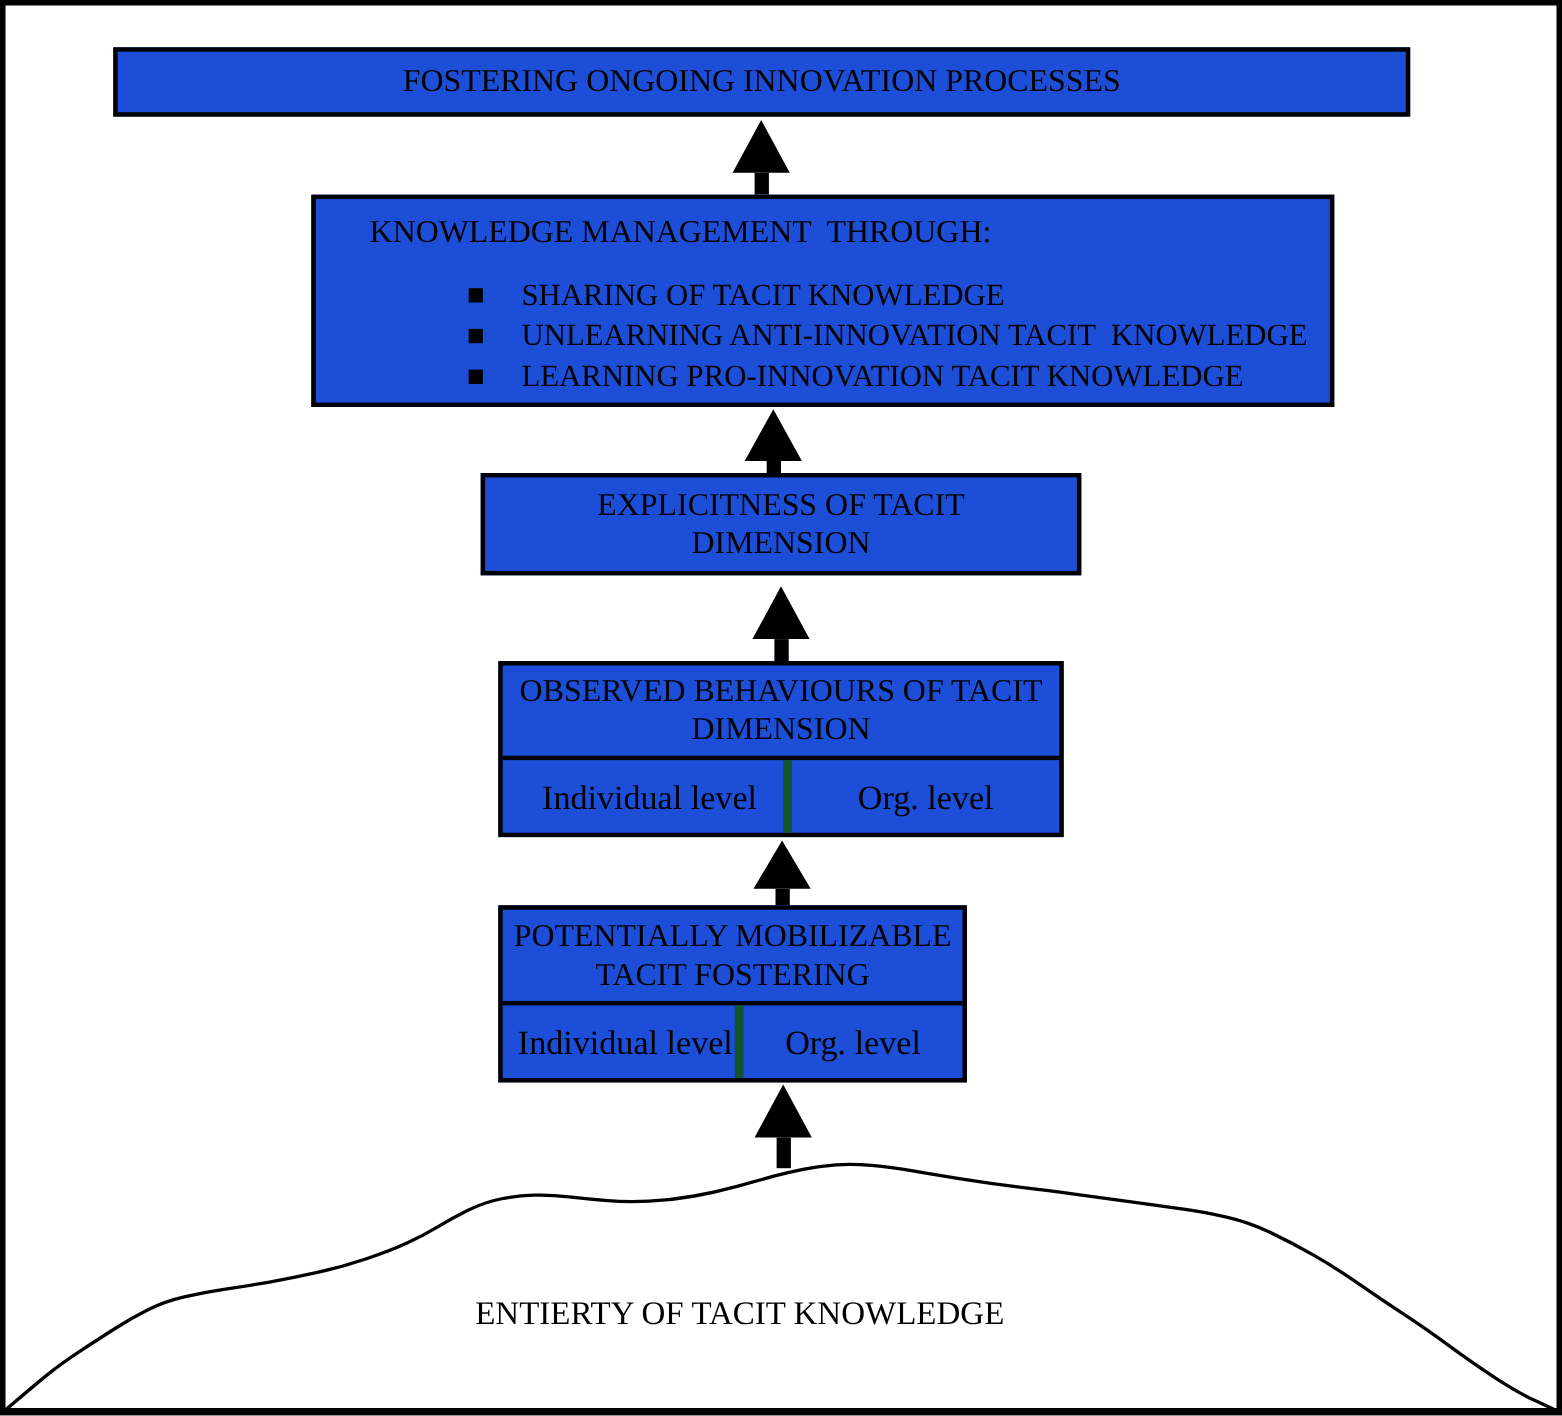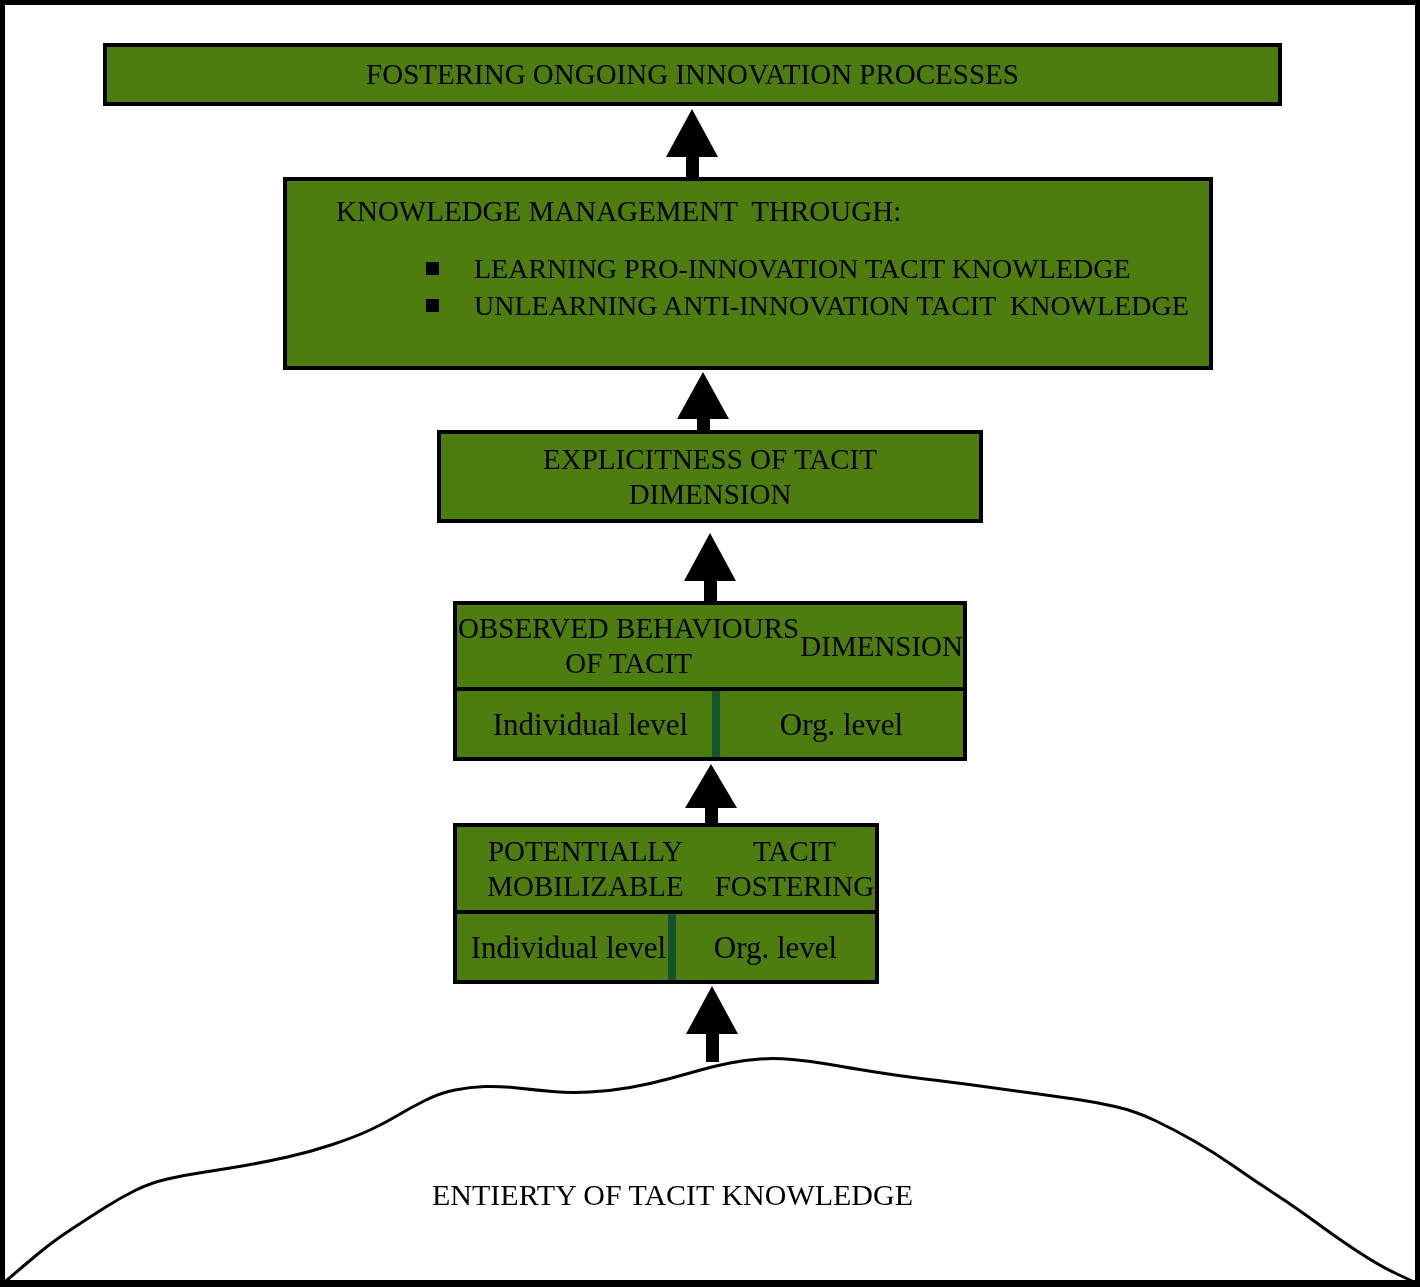--- a/index.html
+++ b/index.html
@@ -16,21 +16,21 @@
     position: absolute;
     inset: 0;
     border-style: solid;
     border-color: #000;
     border-width: 5px 5px 7px 5px;
     pointer-events: none;
   }
   .box {
     position: absolute;
     border: 4px solid #000;
-    background: #4d7c0f;
+    background: #1d4ed8;
     box-sizing: border-box;
   }
   .center-flex {
     display: flex;
     flex-direction: column;
     align-items: center;
     justify-content: center;
     text-align: center;
   }
   
@@ -40,21 +40,21 @@
   .km-heading { margin: 14px 0 0 21px; white-space: pre-wrap; }
   .km-list { list-style: none; margin: 22px 0 0 0; padding: 0; font-size: 28px; }
   .km-item { display: flex; align-items: center; height: 37px; padding-left: 111px; white-space: pre-wrap; }
   .sq-bullet { flex: 0 0 auto; width: 13px; height: 13px; background: #000; margin-right: 35px; }
   
   .expl-box { left: 437px; top: 430px; width: 546px; height: 93px; font-size: 29px; line-height: 35px; }
   
   .split-box { display: flex; flex-direction: column; font-size: 29px; line-height: 35px; }
   .obs-box { left: 453px; top: 601px; width: 514px; height: 160px; }
   .pot-box { left: 453px; top: 823px; width: 426px; height: 161px; }
-  .split-hdr { flex: 1 1 auto; display: flex; flex-direction: row; align-items: center; justify-content: center; text-align: center; }
+  .split-hdr { flex: 1 1 auto; display: flex; flex-direction: column; align-items: center; justify-content: center; text-align: center; }
   .split-cells { flex: 0 0 66px; border-top: 4px solid #000; display: flex; font-size: 31px; padding-left: 12px; }
   .cell { flex: 1 1 50%; display: flex; align-items: center; justify-content: center; }
   .cell-right { border-left: 8px solid #14532d; }
   
   .up-arrow { position: absolute; width: 52px; }
   .arrow-head {
     position: absolute; left: 0; top: 0;
     width: 0; height: 0;
     border-left: 26px solid transparent;
     border-right: 26px solid transparent;
@@ -90,25 +90,29 @@
   <div class="up-arrow" style="left:666px; top:109px; height:68px;">
     <span class="arrow-head" style="border-bottom-width:48px;"></span>
     <span class="arrow-stem" style="top:48px; height:20px;"></span>
   </div>
 
   <div class="box km-box">
     <div class="km-heading">KNOWLEDGE MANAGEMENT  THROUGH:</div>
     <ul class="km-list">
       <li class="km-item">
         <span class="sq-bullet"></span>
-        <span>LEARNING PRO-INNOVATION TACIT KNOWLEDGE</span>
+        <span>SHARING OF TACIT KNOWLEDGE</span>
       </li>
       <li class="km-item">
         <span class="sq-bullet"></span>
         <span>UNLEARNING ANTI-INNOVATION TACIT  KNOWLEDGE</span>
+      </li>
+      <li class="km-item">
+        <span class="sq-bullet"></span>
+        <span>LEARNING PRO-INNOVATION TACIT KNOWLEDGE</span>
       </li>
     </ul>
   </div>
 
   <div class="up-arrow" style="left:677px; top:372px; height:65px;">
     <span class="arrow-head" style="border-bottom-width:47px;"></span>
     <span class="arrow-stem" style="top:47px; height:18px;"></span>
   </div>
 
   <div class="box expl-box center-flex">

